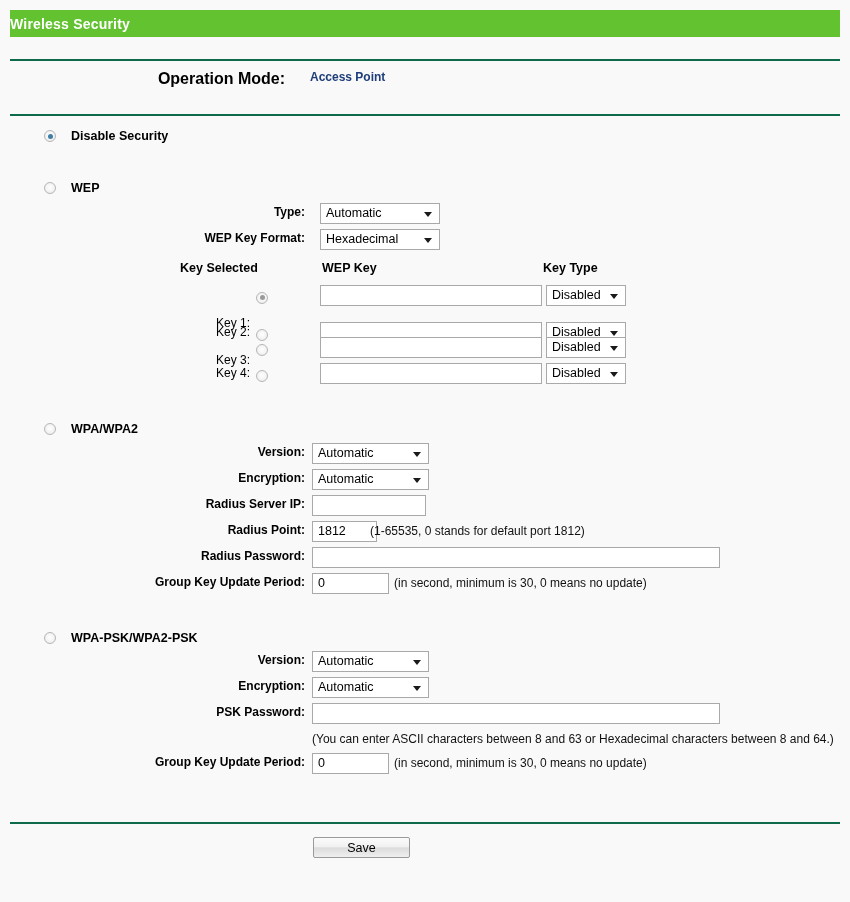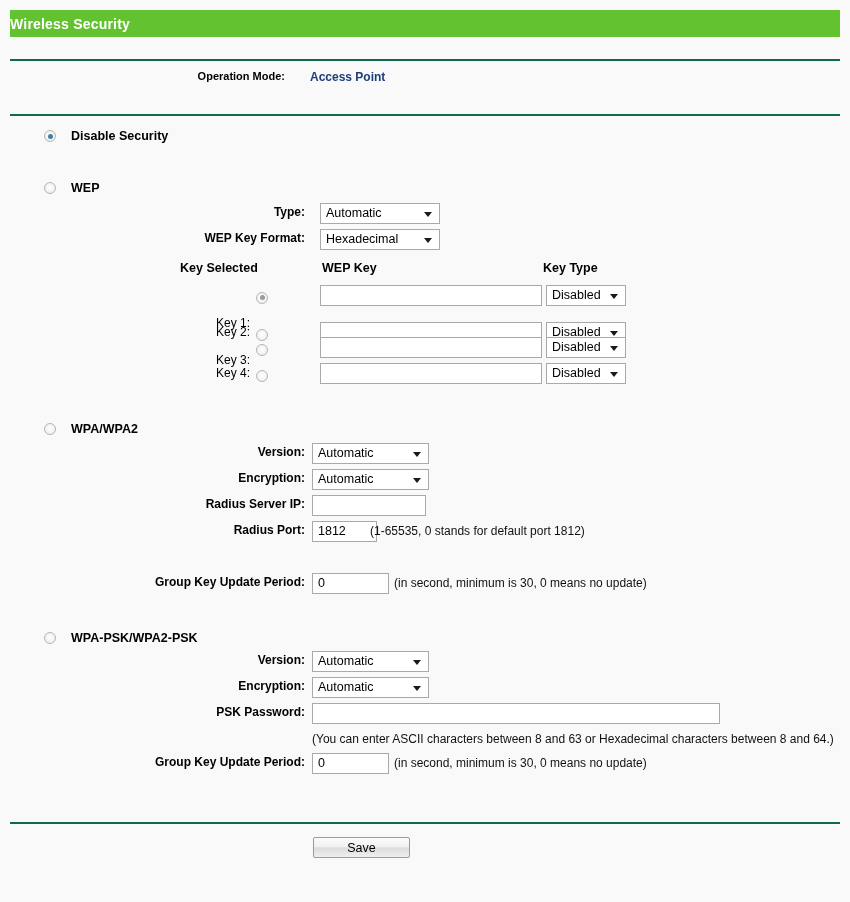--- a/index.html
+++ b/index.html
@@ -62,21 +62,21 @@
     width: 850px;
     height: 18px;
   }
   .opmode-label {
     position: absolute;
     left: 40px;
     top: 0;
     width: 245px;
     text-align: right;
     font-weight: bold;
-    font-size: 11px;
+    font-size: 16px;
     color: #000;
   }
   .opmode-value {
     position: absolute;
     left: 310px;
     top: 0;
     font-weight: bold;
     font-size: 12px;
     color: #1f3d7a;
   }
@@ -349,25 +349,29 @@
       <span class="arrow"></span>
     </span>
   </div>
 
   <div class="frow" style="top:495px;">
     <span class="flabel">Radius Server IP:</span>
     <span class="inp" style="left:312px; width:114px;"></span>
   </div>
 
   <div class="frow" style="top:521px;">
-    <span class="flabel">Radius Port:</span>
+    <span class="flabel">Radius Point:</span>
     <span class="inp" style="left:312px; width:65px;">1812</span>
     <span class="hint" style="left:370px; top:0px;">(1-65535, 0 stands for default port 1812)</span>
   </div>
 
+  <div class="frow" style="top:547px;">
+    <span class="flabel">Radius Password:</span>
+    <span class="inp" style="left:312px; width:408px;"></span>
+  </div>
 
   <div class="frow" style="top:573px;">
     <span class="flabel">Group Key Update Period:</span>
     <span class="inp" style="left:312px; width:77px;">0</span>
     <span class="hint" style="left:394px; top:0px;">(in second, minimum is 30, 0 means no update)</span>
   </div>
 
   <div class="section-head" style="top:631px;">
     <span class="radio"></span>
     <span class="section-label">WPA-PSK/WPA2-PSK</span>

